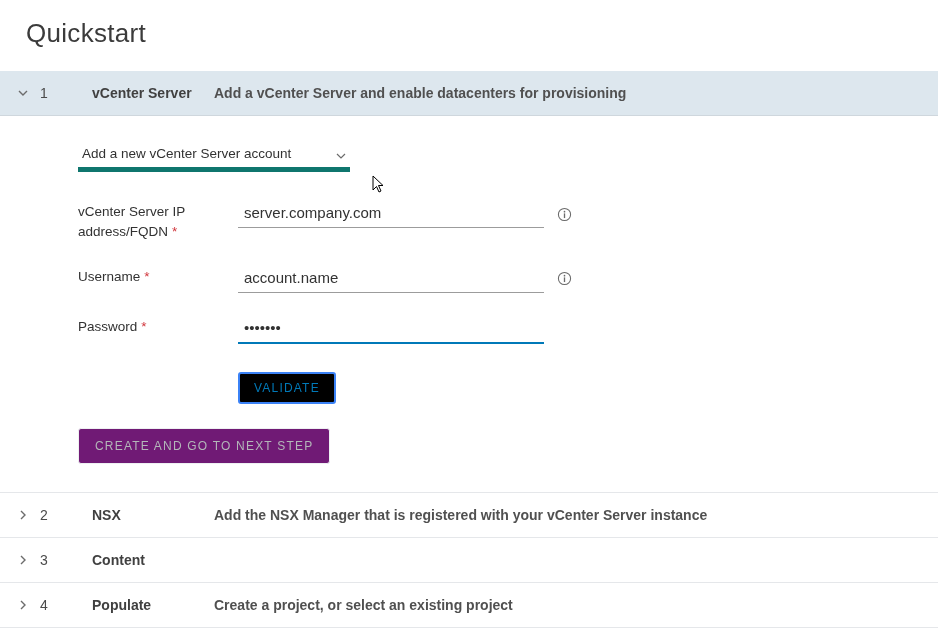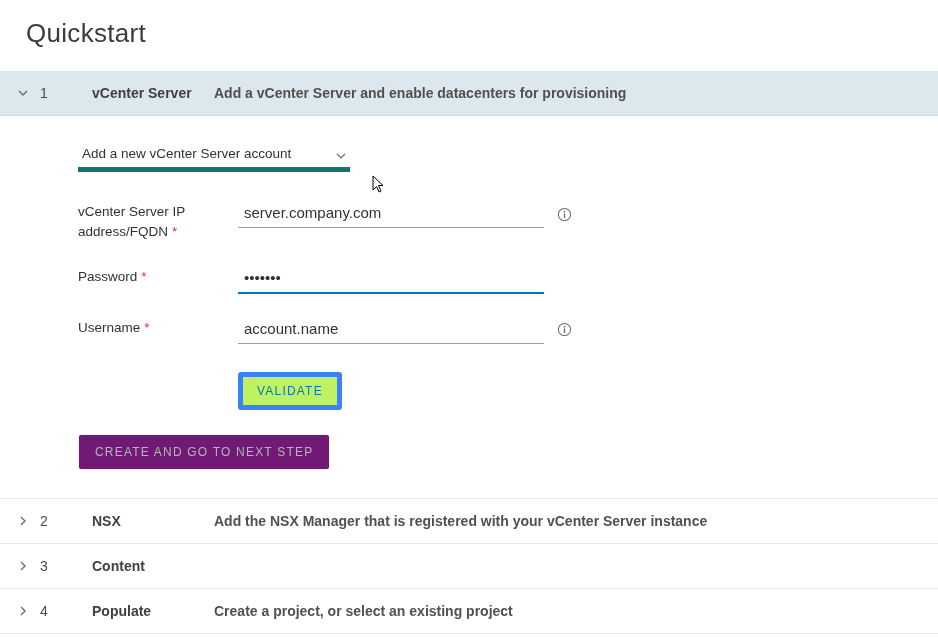--- a/index.html
+++ b/index.html
@@ -134,23 +134,23 @@
   .btn {
     font-size: 12px;
     letter-spacing: 1.2px;
     padding: 7px 14px;
     border-radius: 3px;
     cursor: pointer;
     font-family: inherit;
     text-transform: uppercase;
   }
   .btn-outline {
-    background: #bef264;
+    background: #000000;
     color: #0079b8;
-    border: 5px solid #3b82f6;
+    border: 2px solid #3b82f6;
     text-align: center;
   }
   .btn-primary-disabled {
     background: #701a75;
     color: #b3b6b9;
     border: 1px solid #eef0f2;
     cursor: default;
     padding: 10px 16px;
   }
   .create-row { margin-top: 24px; }
@@ -203,43 +203,43 @@
               <circle cx="8" cy="8" r="6.5" fill="none" stroke="currentColor" stroke-width="1.1"></circle>
               <circle cx="8" cy="5" r="0.9" fill="currentColor"></circle>
               <rect x="7.3" y="6.8" width="1.4" height="5" fill="currentColor"></rect>
             </svg>
         </span>
       </div>
     </div>
 
     <div class="form-row tight">
       <div class="form-label">
-        <span>Password</span><span class="req">*</span>
-      </div>
-      <div class="input-col">
-        <input type="text" class="text-input focused" value="•••••••" style="">
-      </div>
-    </div>
-
-    <div class="form-row tight">
-      <div class="form-label">
         <span>Username</span><span class="req">*</span>
       </div>
       <div class="input-col">
         <input type="text" class="text-input" value="account.name" style="">
         <span class="info-icon">
           <svg width="15" height="15" viewBox="0 0 16 16">
               <circle cx="8" cy="8" r="6.5" fill="none" stroke="currentColor" stroke-width="1.1"></circle>
               <circle cx="8" cy="5" r="0.9" fill="currentColor"></circle>
               <rect x="7.3" y="6.8" width="1.4" height="5" fill="currentColor"></rect>
             </svg>
         </span>
       </div>
     </div>
 
+    <div class="form-row tight">
+      <div class="form-label">
+        <span>Password</span><span class="req">*</span>
+      </div>
+      <div class="input-col">
+        <input type="text" class="text-input focused" value="•••••••" style="">
+      </div>
+    </div>
+
     <div class="btn-row">
       <button class="btn btn-outline">Validate</button>
     </div>
 
     <div class="create-row">
       <button class="btn btn-primary-disabled" disabled="">Create and go to next step</button>
     </div>
 
   </div>
 </div>

